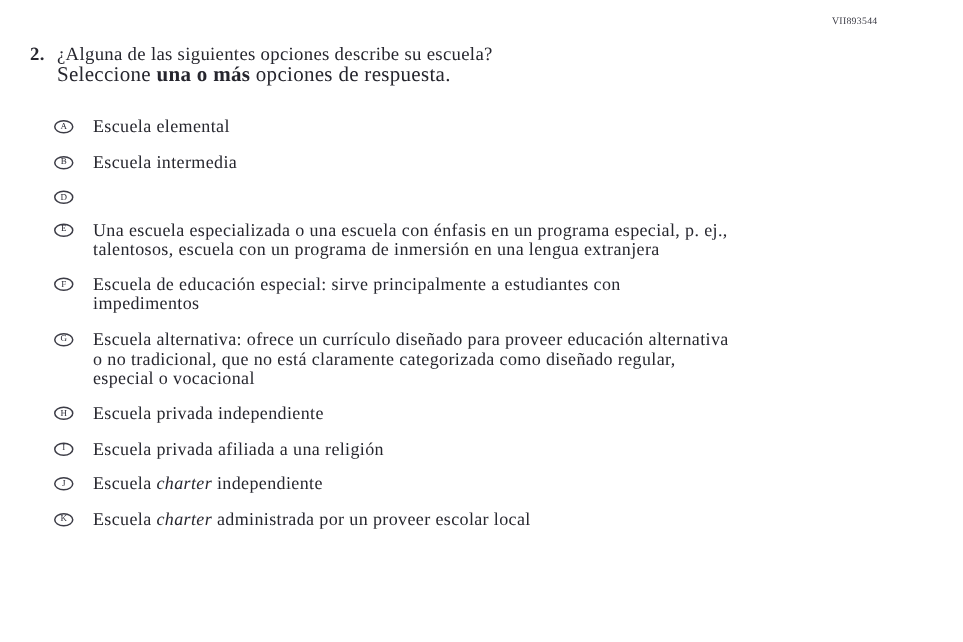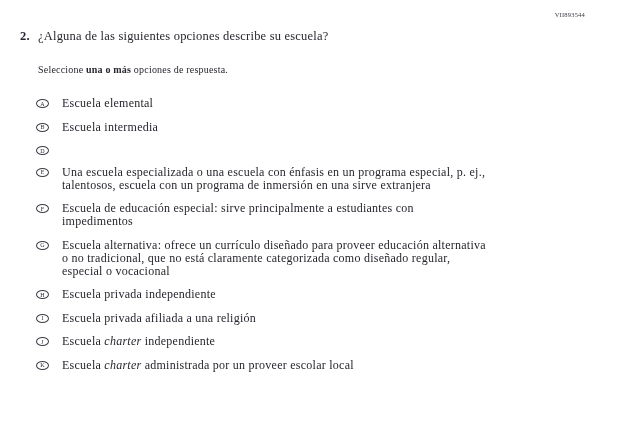--- a/index.html
+++ b/index.html
@@ -44,22 +44,22 @@
   }
   .q-body {
     flex: 1;
   }
   .q-text {
     font-size: 12.5px;
     letter-spacing: 0.2px;
     line-height: 14px;
   }
   .q-instruction {
-    margin-top: 20px;
-    font-size: 10px;
+    margin-top: 1px;
+    font-size: 14px;
     letter-spacing: 0.2px;
     line-height: 14px;
   }
   .q-instruction .bold { font-weight: bold; }
   .options {
     margin-top: 20px;
     margin-left: -2px;
   }
   .option {
     display: flex;
@@ -118,21 +118,21 @@
                 <div class="opt-line"><span>Escuela intermedia</span></div>
               </div>
             </div>
             <div class="option">
               <span class="bubble">D</span>
             </div>
             <div class="option">
               <span class="bubble">E</span>
               <div class="opt-text">
                 <div class="opt-line"><span>Una escuela especializada o una escuela con énfasis en un programa especial, p. ej.,</span></div>
-                <div class="opt-line"><span>talentosos, escuela con un programa de inmersión en una sirve extranjera</span></div>
+                <div class="opt-line"><span>talentosos, escuela con un programa de inmersión en una lengua extranjera</span></div>
               </div>
             </div>
             <div class="option">
               <span class="bubble">F</span>
               <div class="opt-text">
                 <div class="opt-line"><span>Escuela de educación especial: sirve principalmente a estudiantes con</span></div>
                 <div class="opt-line"><span>impedimentos</span></div>
               </div>
             </div>
             <div class="option">

